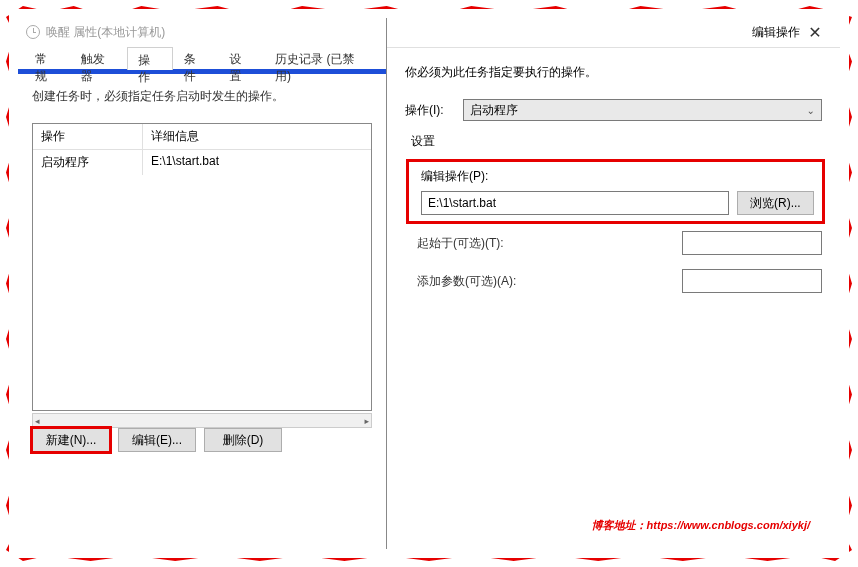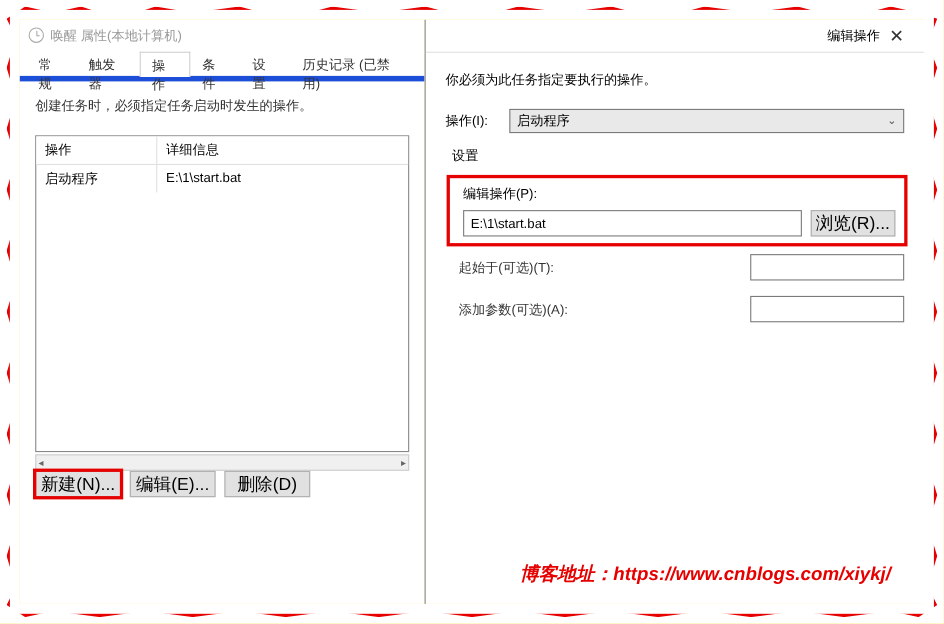--- a/index.html
+++ b/index.html
@@ -20,21 +20,21 @@
 .table-head { display: flex; border-bottom: 1px solid #e0e0e0; background: #fff; }
 .table-head > div { padding: 4px 8px; }
 .col1 { width: 110px; border-right: 1px solid #e0e0e0; }
 .col2 { flex: 1; }
 .table-row { display: flex; }
 .table-row > div { padding: 4px 8px; }
 .table-body { height: 260px; overflow: auto; }
 .hscroll { margin-top: 2px; height: 15px; border: 1px solid #ccc; background: #f0f0f0; display: flex; align-items: center; justify-content: space-between; padding: 0 2px; }
 .harrow { font-size: 9px; color: #666; }
 .button-row { display: flex; gap: 8px; }
-.btn { width: 78px; height: 24px; border: 1px solid #adadad; background: #e1e1e1; cursor: pointer; font-size: 16px; font-family: inherit; display: inline-flex; align-items: center; justify-content: center; }
+.btn { width: 78px; height: 24px; border: 1px solid #adadad; background: #e1e1e1; cursor: pointer; font-size: 12px; font-family: inherit; display: inline-flex; align-items: center; justify-content: center; }
 .highlight-red { outline: 3px solid #e60000; outline-offset: -1px; }
 
 .dialog { position: absolute; left: 368px; top: 0; right: 0; height: 100%; background: #fff; border-left: 1px solid #888; }
 .dialog-title { height: 30px; display: flex; align-items: center; justify-content: flex-end; padding: 0 10px; border-bottom: 1px solid #e0e0e0; }
 .close-x { font-size: 16px; cursor: pointer; color: #333; width: 30px; text-align: center; }
 .dialog-body { padding: 16px 18px; }
 .dialog-instr { margin-bottom: 18px; }
 .form-row { display: flex; align-items: center; margin-bottom: 12px; gap: 8px; }
 .form-label { width: 50px; }
 .select-ctrl { flex: 1; height: 22px; border: 1px solid #7a7a7a; background: #e9e9e9; display: flex; align-items: center; justify-content: space-between; padding: 0 6px; cursor: pointer; }
@@ -45,21 +45,21 @@
 .field-row { display: flex; align-items: center; gap: 8px; }
 .text-input { height: 24px; border: 1px solid #7a7a7a; padding: 0 6px; font-size: 12px; font-family: inherit; background: #fff; }
 .script-input { width: 310px; }
 .args-input, .start-input { width: 140px; margin-left: auto; }
 .browse-btn { width: 78px; }
 .arg-row { display: flex; align-items: center; justify-content: space-between; margin-bottom: 14px; }
 .arg-row .arg-label { color: #333; }
 .dialog-buttons { position: absolute; bottom: 44px; right: 18px; display: flex; gap: 8px; }
 .primary-btn { border-color: #0078d7; }
 .highlight-box { outline: 3px solid #e60000; padding: 6px 8px 6px 0; margin-left: 4px; margin-bottom: 10px; }
-.watermark { position: absolute; bottom: 16px; right: 30px; font-size: 17px; font-style: italic; font-weight: bold; color: #e60000; z-index: 50; }
+.watermark { position: absolute; bottom: 16px; right: 30px; font-size: 11px; font-style: italic; font-weight: bold; color: #e60000; z-index: 50; }
 .watermark a { color: #e60000; }
 </style>
 </head>
 <body>
 
 <div class="torn-border"></div>
 <div class="content-area">
 
   <div class="parent-window">
     <div class="parent-title">

